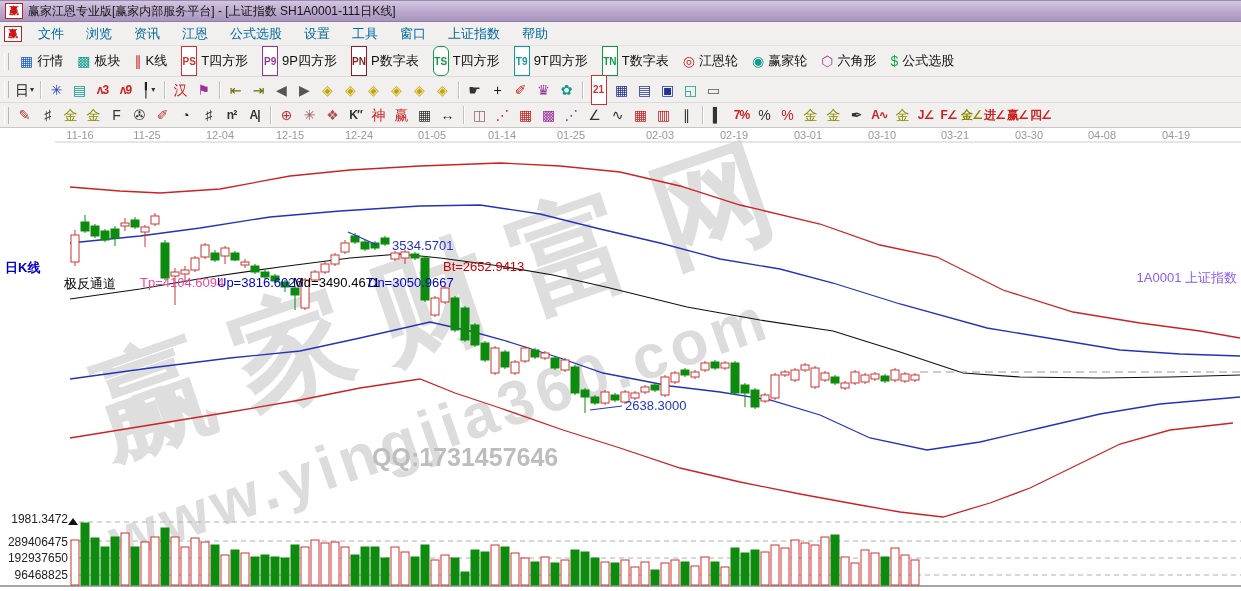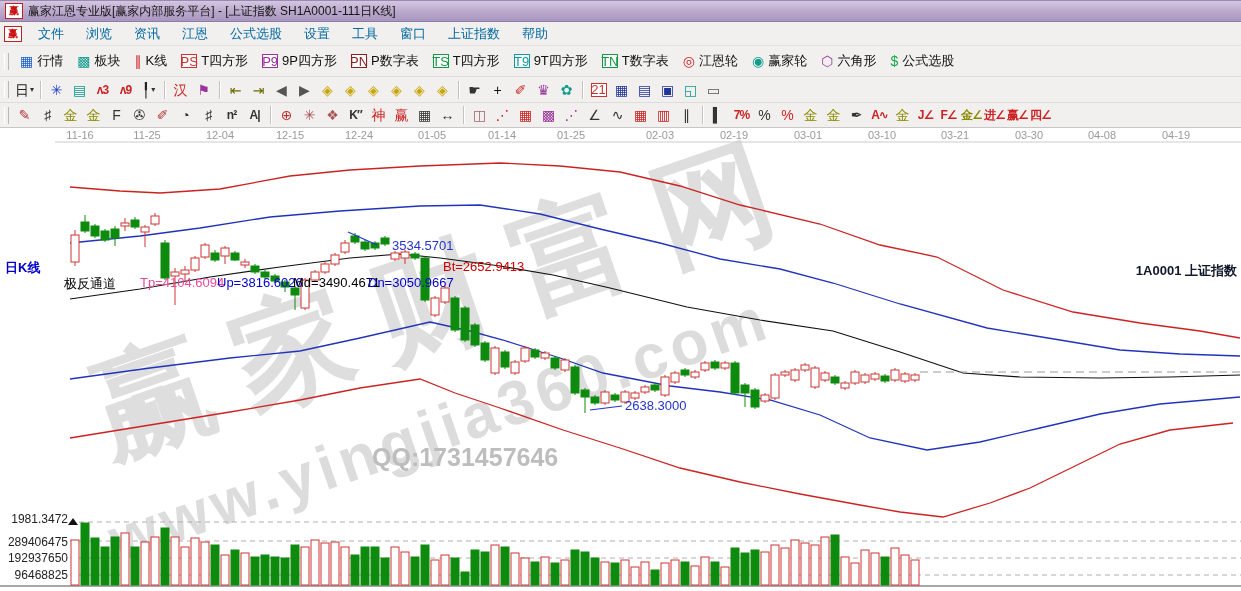--- a/index.html
+++ b/index.html
@@ -16,35 +16,35 @@
   .menu-item{font-size:13px;color:#0369a1;padding:3px 11px;cursor:default}
   .toolbar{background:#f1f0ef;display:flex;align-items:center;box-sizing:border-box;padding:0 2px}
   #toolbar-main{height:31px;border-bottom:1px solid #dedcda}
   #toolbar-nav{height:26px;border-bottom:1px solid #dedcda}
   #toolbar-draw{height:25px;border-bottom:1px solid #c9c7c5}
   .grip{width:3px;height:17px;border-left:1px solid #fff;border-right:1px solid #b9b7b5;margin:0 4px 0 2px;flex:0 0 auto}
   .tbtn{display:flex;align-items:center;gap:4px;padding:2px 7px;font-size:13px;color:#111;cursor:default;flex:0 0 auto}
   .ibtn{width:23px;height:20px;display:flex;align-items:center;justify-content:center;cursor:default;flex:0 0 auto}
   .tb-ico{font-size:14px;line-height:1}
   .tb-ico.sm{font-size:12px;font-weight:bold;letter-spacing:-1px}
-  .pbox{width:16px;height:14px;border:1px solid;background:#fff;font-size:13px;font-weight:normal;
+  .pbox{width:16px;height:30px;border:1px solid;background:#fff;font-size:10px;font-weight:bold;
         display:flex;align-items:center;justify-content:center;box-sizing:border-box}
   .dd{font-size:8px;color:#333;margin-left:1px}
   .sep{width:1px;height:18px;background:#c4c2c0;box-shadow:1px 0 0 #fff;margin:0 4px;flex:0 0 auto}
   .chart-area{position:relative;width:1241px;height:463px;background:#fff}
   .chart-area svg{position:absolute;left:0;top:0}
   .ovl{position:absolute;font-size:13px;white-space:nowrap;pointer-events:none}
   #period-label{left:5px;top:131px;color:#0000cc;font-weight:bold}
   .ch-name{left:64px;top:147px;color:#000}
   .ch-tp{left:140px;top:147px;color:#ec4899}
   .ch-up{left:217px;top:147px;color:#0000cc}
   .ch-md{left:293px;top:147px;color:#000}
   .ch-dn{left:368px;top:147px;color:#0000cc}
   .ch-bt{left:443px;top:131px;color:#cc0000}
-  #symbol-label{right:4px;top:134px;color:#0f172a;font-weight:bold}
+  #symbol-label{right:4px;top:141px;color:#8b5cf6;font-weight:normal}
   .ovl{position:absolute}
 </style>
 </head>
 <body>
 
 <div class="titlebar">
   <span class="applogo">赢</span>
   <span class="title-text">赢家江恩专业版[赢家内部服务平台] - [上证指数  SH1A0001-111日K线]</span>
 </div>
 
@@ -84,21 +84,21 @@
     </span>
     <span class="tbtn">
       <span class="pbox" style="border-color: rgb(153, 51, 153); color: rgb(153, 51, 153);">P9</span>
       <span>9P四方形</span>
     </span>
     <span class="tbtn">
       <span class="pbox" style="border-color: rgb(136, 34, 34); color: rgb(136, 34, 34);">PN</span>
       <span>P数字表</span>
     </span>
     <span class="tbtn">
-      <span class="pbox" style="border-color: rgb(17, 153, 68); color: rgb(17, 153, 68);">TS</span>
+      <span class="pbox" style="border-color: rgb(17, 153, 68); color: rgb(17, 153, 68); border-radius: 6px;">TS</span>
       <span>T四方形</span>
     </span>
     <span class="tbtn">
       <span class="pbox" style="border-color: rgb(17, 153, 155); color: rgb(17, 153, 155);">T9</span>
       <span>9T四方形</span>
     </span>
     <span class="tbtn">
       <span class="pbox" style="border-color: rgb(17, 153, 68); color: rgb(17, 153, 68);">TN</span>
       <span>T数字表</span>
     </span>

